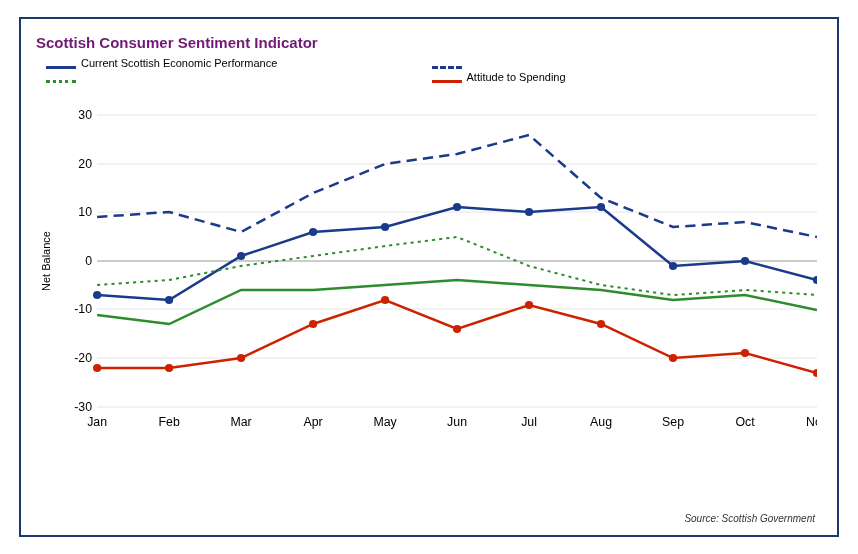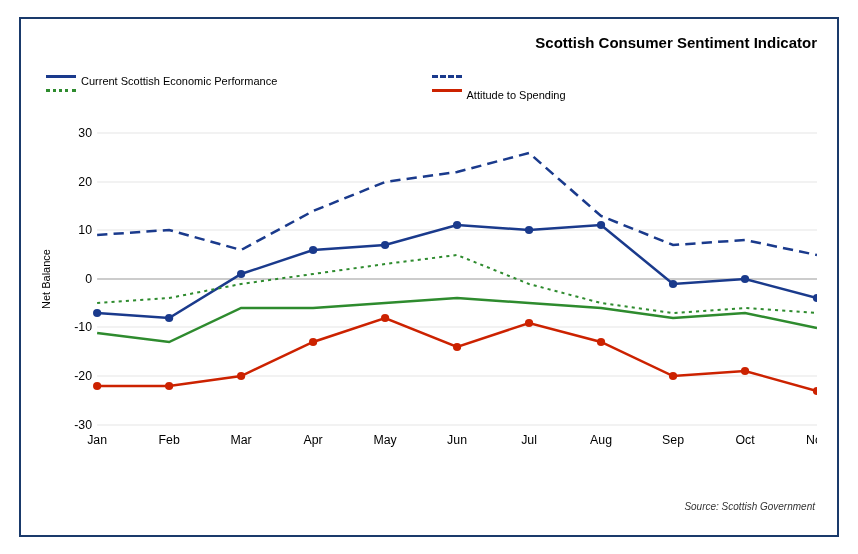--- a/index.html
+++ b/index.html
@@ -14,37 +14,37 @@
     }
     .chart-container {
       width: 820px;
       height: 520px;
       border: 2px solid #1a3a6b;
       padding: 15px 20px 15px 15px;
       position: relative;
       background: #fff;
     }
     .chart-title {
-      text-align: right;
+      text-align: left;
       font-weight: bold;
       font-size: 15px;
-      margin-bottom: 24px;
-      color: #000000;
+      margin-bottom: 6px;
+      color: #701a75;
     }
     .legend {
       display: grid;
       grid-template-columns: 1fr 1fr;
       gap: 2px 10px;
       font-size: 11px;
       margin-bottom: 8px;
       padding: 0 10px;
     }
     .legend-item {
       display: flex;
-      align-items: flex-start;
+      align-items: flex-end;
       gap: 5px;
     }
     .legend-line {
       width: 30px;
       height: 3px;
       flex-shrink: 0;
     }
     .legend-line.solid-blue { background: #1a3a8c; }
     .legend-line.dashed-blue {
       background: transparent;
@@ -63,21 +63,21 @@
       transform: rotate(180deg);
       font-size: 11px;
       display: flex;
       align-items: center;
       justify-content: center;
       width: 20px;
       color: #000;
     }
     .source-text {
       position: absolute;
-      bottom: 23px;
+      bottom: 11px;
       right: 22px;
       font-size: 10px;
       color: #333;
       font-style: italic;
       margin-top: 20px;
     }
     svg.chart-svg {
       position: absolute;
       top: 0; left: 0;
       width: 100%;

